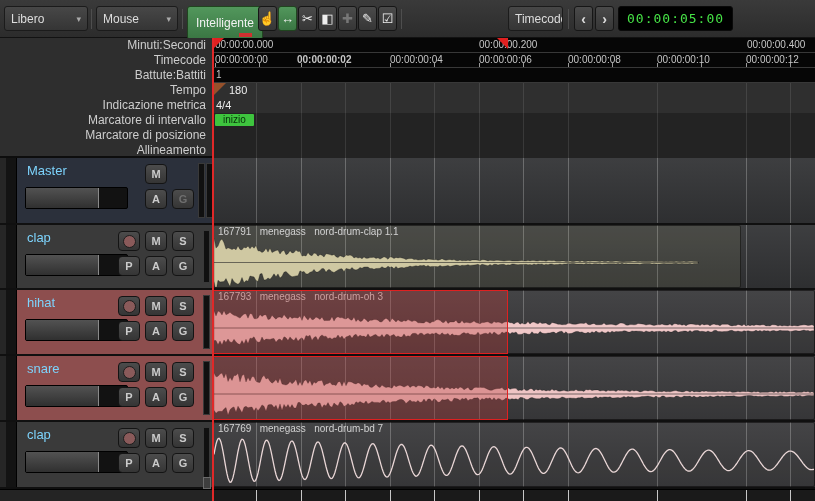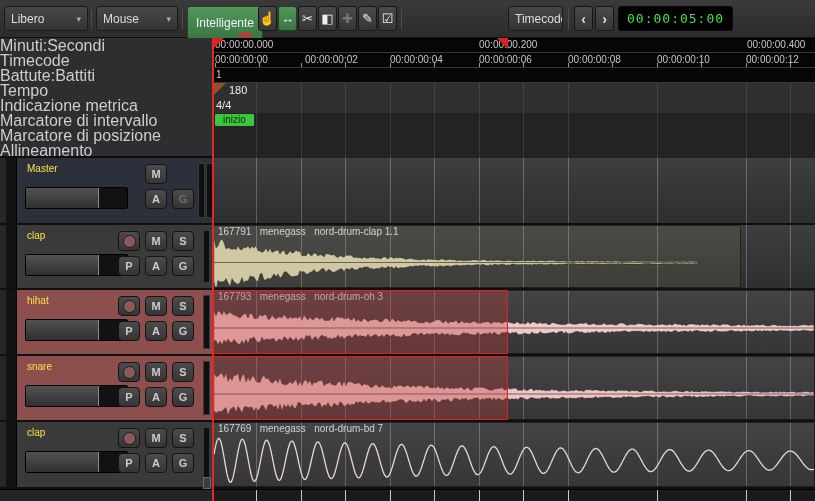--- a/index.html
+++ b/index.html
@@ -26,21 +26,21 @@
   .nudge{width:19px;font-size:14px;font-weight:bold;}
   .clock{background:#000;border:1px solid #0a0a0a;border-radius:3px;color:#46e246;
       font-family:"DejaVu Sans Mono",monospace;font-size:13px;display:flex;align-items:center;
       padding:0 8px;letter-spacing:1px;}
   .redflag{position:absolute;left:239px;top:33px;width:13px;height:4px;background:#d03030;}
 
   
   .rulerbar{position:absolute;left:0;top:38px;width:815px;height:120px;background:#2e2e2e;
     border-bottom:2px solid #0d0d0d;box-sizing:border-box;}
   .ruler-labels{position:absolute;left:0;top:0;width:210px;}
-  .rlabel{height:15px;line-height:15px;padding-right:4px;font-size:16px;color:#cdcdcd;white-space:nowrap;}
+  .rlabel{height:15px;line-height:15px;text-align:right;padding-right:4px;font-size:12px;color:#cdcdcd;white-space:nowrap;}
   .ruler-lanes{position:absolute;left:213px;top:0;width:602px;height:120px;}
   .rrow{position:absolute;left:0;width:713px;height:15px;box-sizing:border-box;overflow:visible;}
   .rk-black{background:#060606;border-bottom:1px solid #383838;}
   .rk-gray{background:#2f2f2f;}
   .rk-dark{background:#232323;}
   .gridlite{background-image:repeating-linear-gradient(90deg,transparent 0 43.5px,rgba(255,255,255,0.10) 43.5px 44.5px);}
   .rmark{position:absolute;top:1px;font-size:10px;color:#c6c6c6;white-space:nowrap;}
   .rtick{position:absolute;bottom:0;width:1px;height:4px;background:#9a9a9a;}
   .tri-left{position:absolute;top:0;width:0;height:0;border-top:11px solid #e02020;border-right:11px solid transparent;}
   .tri-right{position:absolute;top:0;width:0;height:0;border-top:11px solid #e02020;border-left:11px solid transparent;}
@@ -51,21 +51,21 @@
         color:#07300a;font-size:10px;border-radius:1px;}
 
   
   .edge{position:absolute;left:0;top:158px;width:6px;height:343px;background:#262626;}
   .vscroll{position:absolute;left:6px;top:158px;width:11px;height:331px;background:#131313;border-right:1px solid #000;box-sizing:border-box;}
   .tracks{position:absolute;left:0;top:158px;width:815px;height:331px;}
   .trow{position:absolute;left:0;width:815px;border-bottom:2px solid #101010;box-sizing:border-box;}
   .thead{position:absolute;left:17px;top:0;bottom:0;width:196px;background:#3a3a3a;}
   .thead.master{background:#2b303b;}
   .thead.selh{background:#8d4e4e;}
-  .tname{position:absolute;left:10px;top:5px;font-size:10px;color:#fde047;}
+  .tname{position:absolute;left:10px;top:5px;font-size:13px;color:#7dd3fc;}
   .fader{position:absolute;left:8px;top:29px;width:101px;height:20px;background:#121212;border:1px solid #000;border-radius:2px;}
   .fader-fill{position:absolute;left:0;top:0;bottom:0;background:linear-gradient(180deg,#525252,#303030);border-right:1px solid #8a8a8a;}
   .hbtn{position:absolute;width:22px;height:20px;border-radius:4px;background:linear-gradient(180deg,#4c4c4c,#353535);
         border:1px solid #141414;color:#cbcbcb;font-size:11px;font-weight:bold;display:flex;align-items:center;justify-content:center;
         font-family:"Liberation Sans",sans-serif;padding:0;}
   .hbtn.dim{color:#6f6f6f;}
   .hbtn.rec .dot{width:11px;height:11px;border-radius:50%;background:#8a5a5a;border:1px solid #1d1d1d;}
   .meter{position:absolute;top:5px;bottom:5px;width:5px;background:#101010;border:1px solid #393939;}
   .tlane{position:absolute;left:213px;top:0;bottom:0;width:602px;background:
      linear-gradient(180deg,rgba(255,255,255,0.05),rgba(0,0,0,0.10)),
@@ -139,21 +139,21 @@
           <div class="rmark" style="left: 2px;">00:00:00.000</div>
           <div class="rmark" style="left: 266px;">00:00:00.200</div>
           <div class="rmark" style="left: 534px;">00:00:00.400</div>
           <div class="tri-left" style="left: 0px;"></div>
           <div class="tri-right" style="left: 284px;"></div>
         </div>
         <div class="rrow rk-black" style="top: 15px;">
           <div class="rmark" style="left: 2px;">00:00:00:00</div>
           <div class="rtick" style="left: 2px;"></div>
           <div class="rtick" style="left: 46px;"></div>
-          <div class="rmark" style="left: 92px;">00:00:00:02</div>
+          <div class="rmark" style="left: 84px; font-weight: bold;">00:00:00:02</div>
           <div class="rtick" style="left: 88px;"></div>
           <div class="rtick" style="left: 132px;"></div>
           <div class="rmark" style="left: 177px;">00:00:00:04</div>
           <div class="rtick" style="left: 177px;"></div>
           <div class="rtick" style="left: 221px;"></div>
           <div class="rmark" style="left: 266px;">00:00:00:06</div>
           <div class="rtick" style="left: 266px;"></div>
           <div class="rtick" style="left: 310px;"></div>
           <div class="rmark" style="left: 355px;">00:00:00:08</div>
           <div class="rtick" style="left: 355px;"></div>

